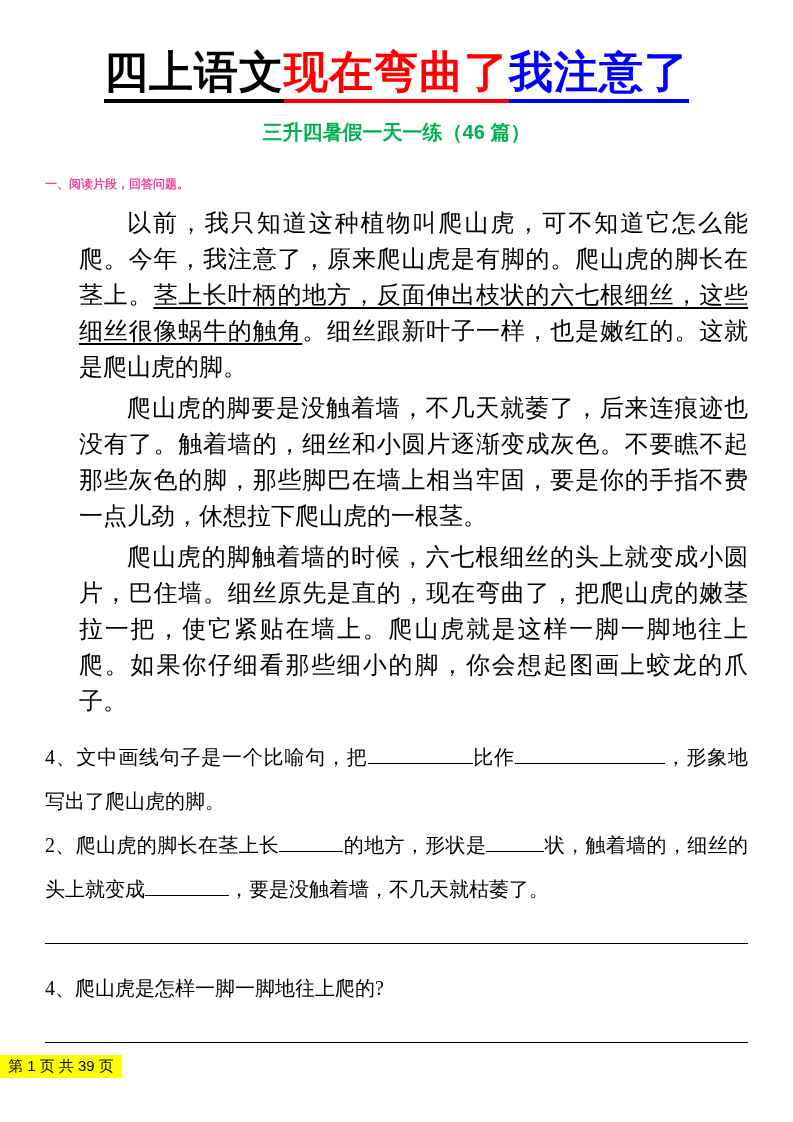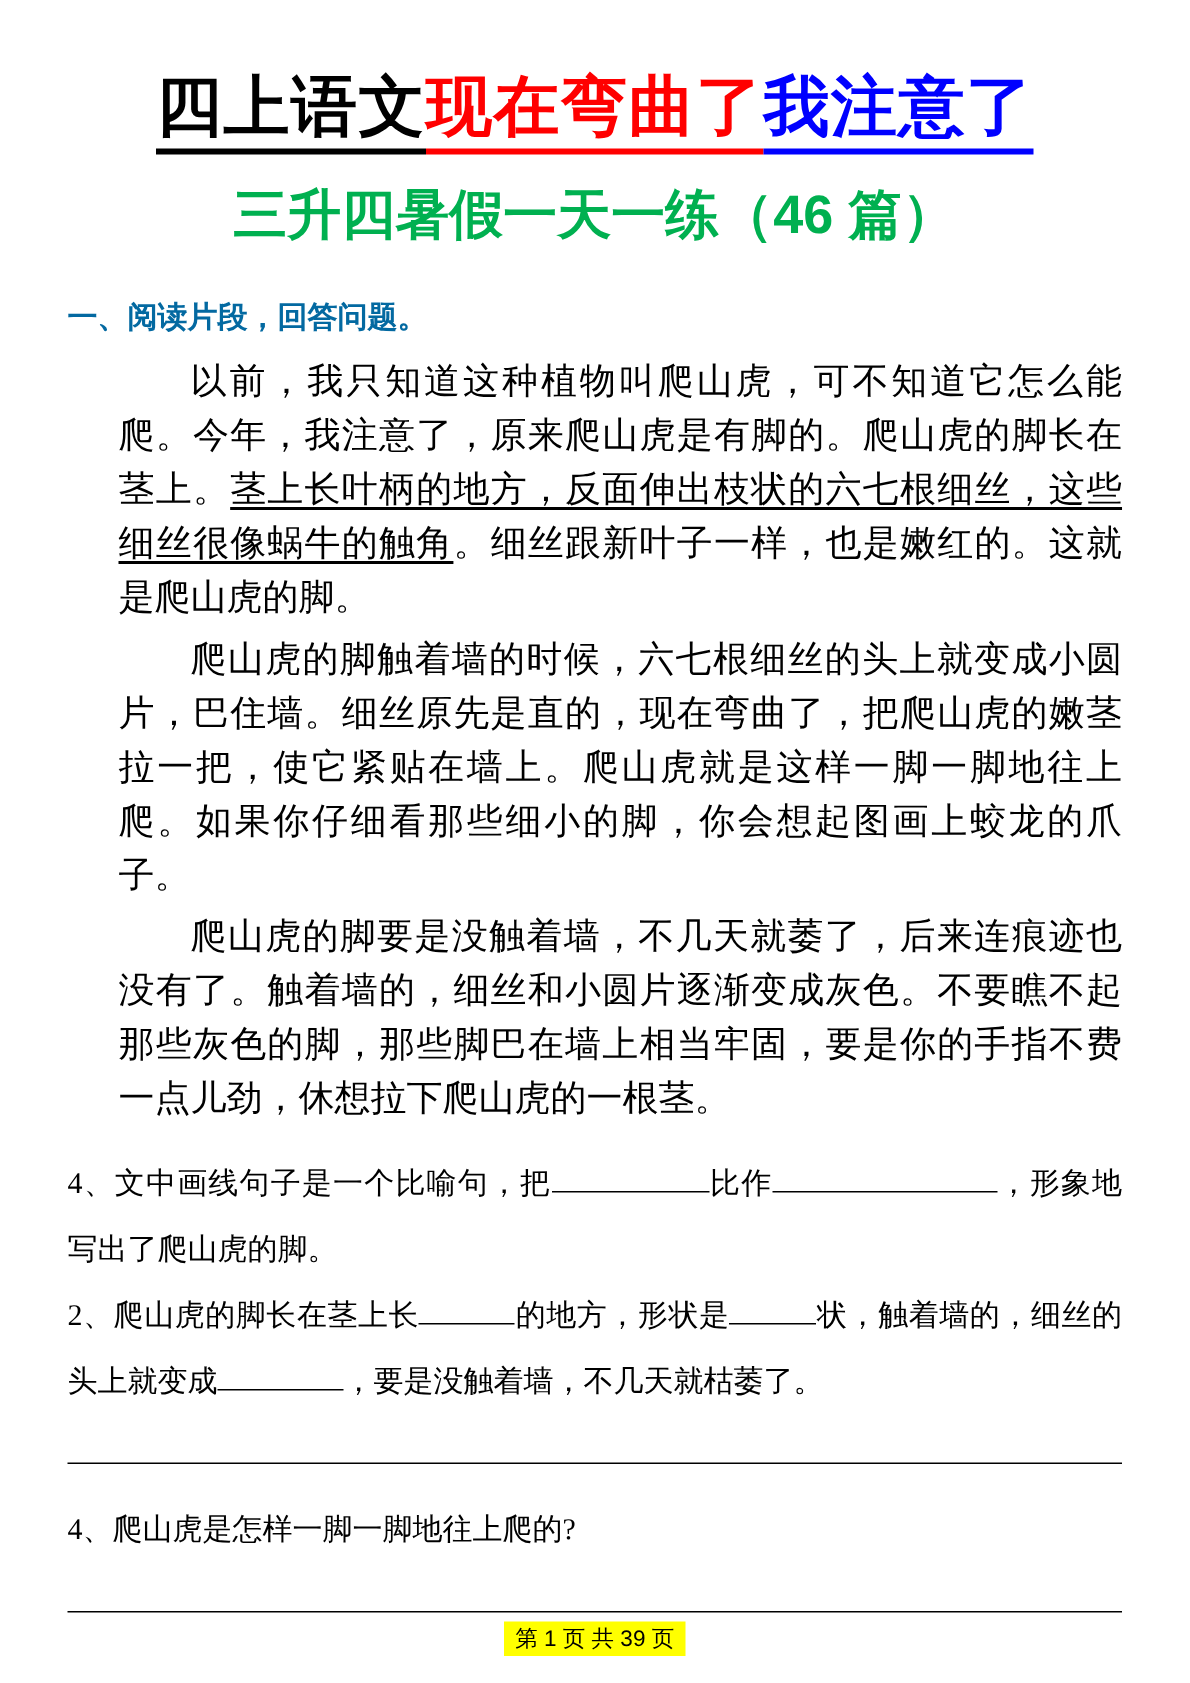--- a/index.html
+++ b/index.html
@@ -31,30 +31,30 @@
     }
     .t-black { color: #000000; }
     .t-red   { color: #ff0000; }
     .t-blue  { color: #0000ff; }
     
     .subtitle {
       margin-top: 20px;
       text-align: center;
       font-family: "Liberation Sans", "DejaVu Sans", sans-serif;
       font-weight: bold;
-      font-size: 36px;
+      font-size: 20px;
       color: #00b050;
     }
     
     .section-heading {
       margin-top: 30px;
       font-family: "Liberation Sans", "DejaVu Sans", sans-serif;
       font-weight: bold;
-      font-size: 20px;
-      color: #0369a1;
+      font-size: 12px;
+      color: #ec4899;
     }
     
     .article-title {
       margin-top: 14px;
       text-align: center;
       font-family: "Liberation Sans", "DejaVu Sans", sans-serif;
       font-weight: bold;
       font-size: 20px;
       color: #ff0000;
     }
@@ -98,22 +98,22 @@
       height: 0;
       border-bottom: 1.5px solid #000;
       margin-top: 32px;
       margin-bottom: 22px;
     }
     
     .footer-wrap {
       position: absolute;
       left: 0;
       right: 0;
-      bottom: 18px;
-      text-align: center;
+      bottom: 44px;
+      text-align: left;
     }
     .footer-label {
       display: inline-block;
       background: #ffff00;
       color: #000;
       font-size: 15px;
       font-family: "Liberation Sans", "DejaVu Sans", sans-serif;
       padding: 2px 8px;
     }
   </style>
@@ -124,22 +124,22 @@
 
   <h1 class="main-title"><span class="t-black">四上语文</span><span class="t-red">现在弯曲了</span><span class="t-blue">我注意了</span></h1>
 
   <h2 class="subtitle">三升四暑假一天一练（46 篇）</h2>
 
   <div class="section-heading">一、阅读片段，回答问题。</div>
 
 
   <div class="body-text">
     <p class="body-para"><span>以前，我只知道这种植物叫爬山虎，可不知道它怎么能爬。今年，我注意了，原来爬山虎是有脚的。爬山虎的脚长在茎上。</span><span class="underlined">茎上长叶柄的地方，反面伸出枝状的六七根细丝，这些细丝很像蜗牛的触角</span><span>。细丝跟新叶子一样，也是嫩红的。这就是爬山虎的脚。</span></p>
+    <p class="body-para">爬山虎的脚要是没触着墙，不几天就萎了，后来连痕迹也没有了。触着墙的，细丝和小圆片逐渐变成灰色。不要瞧不起那些灰色的脚，那些脚巴在墙上相当牢固，要是你的手指不费一点儿劲，休想拉下爬山虎的一根茎。</p>
     <p class="body-para">爬山虎的脚触着墙的时候，六七根细丝的头上就变成小圆片，巴住墙。细丝原先是直的，现在弯曲了，把爬山虎的嫩茎拉一把，使它紧贴在墙上。爬山虎就是这样一脚一脚地往上爬。如果你仔细看那些细小的脚，你会想起图画上蛟龙的爪子。</p>
-    <p class="body-para">爬山虎的脚要是没触着墙，不几天就萎了，后来连痕迹也没有了。触着墙的，细丝和小圆片逐渐变成灰色。不要瞧不起那些灰色的脚，那些脚巴在墙上相当牢固，要是你的手指不费一点儿劲，休想拉下爬山虎的一根茎。</p>
   </div>
 
   <div class="questions">
 
     <div class="question"><span>4、文中画线句子是一个比喻句，把</span><span class="blank blank-q1-1"></span><span>比作</span><span class="blank blank-q1-2"></span><span>，形象地写出了爬山虎的脚。</span></div>
 
     <div class="question"><span>2、爬山虎的脚长在茎上长</span><span class="blank blank-q2-1"></span><span>的地方，形状是</span><span class="blank blank-q2-2"></span><span>状，触着墙的，细丝的头上就变成</span><span class="blank blank-q2-3"></span><span>，要是没触着墙，不几天就枯萎了。</span></div>
 
     <div class="answer-line"></div>
 

